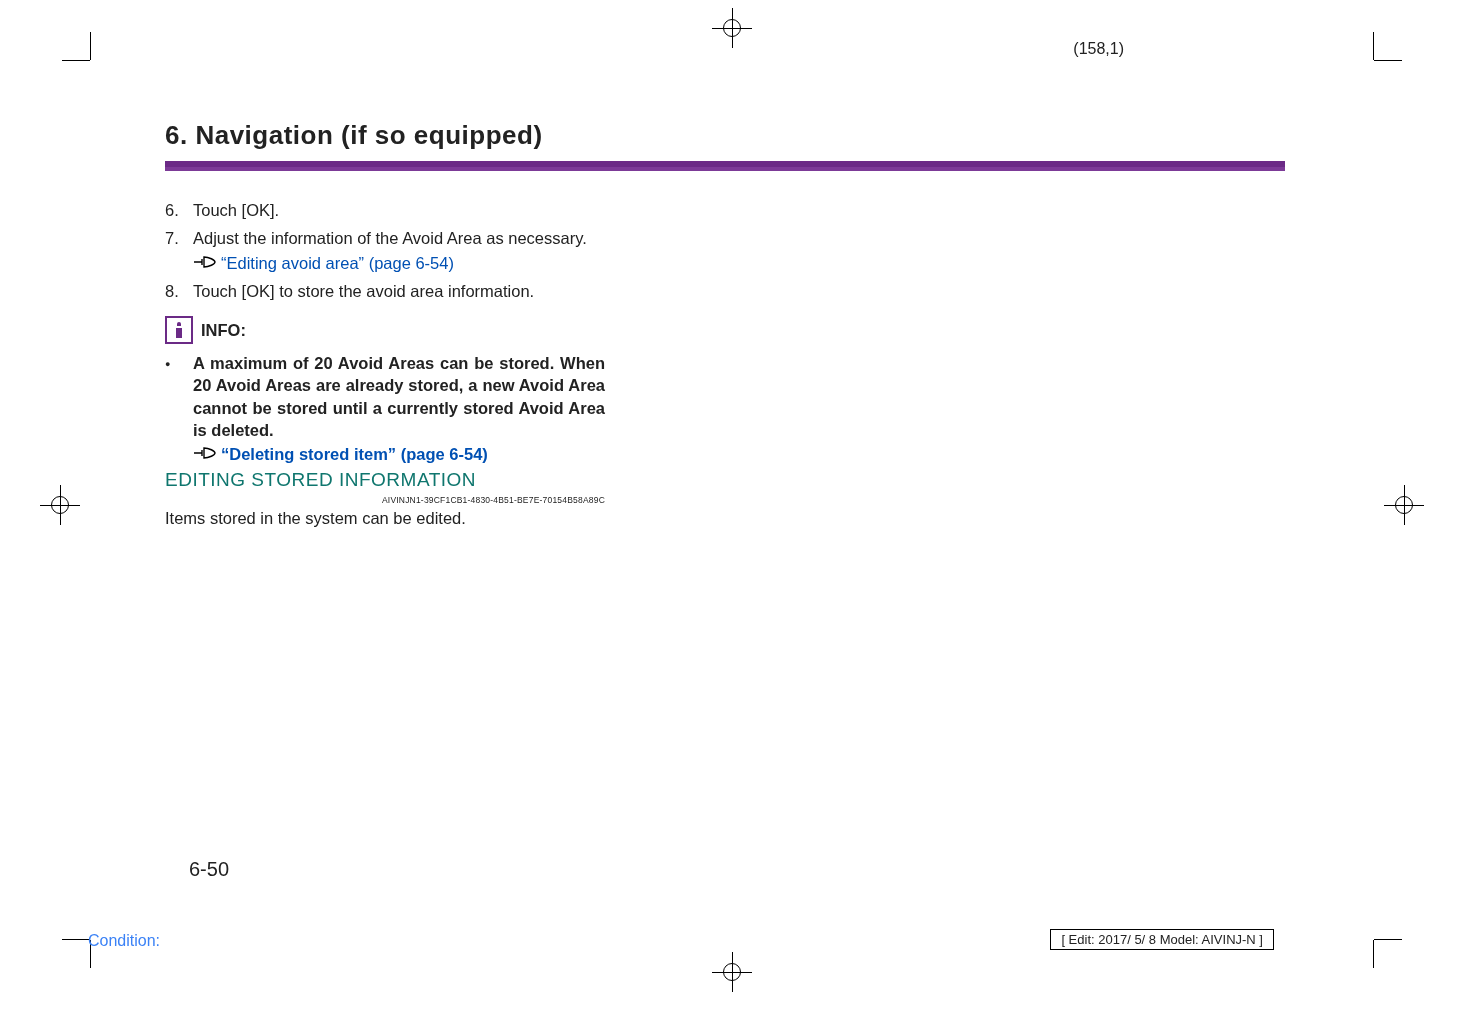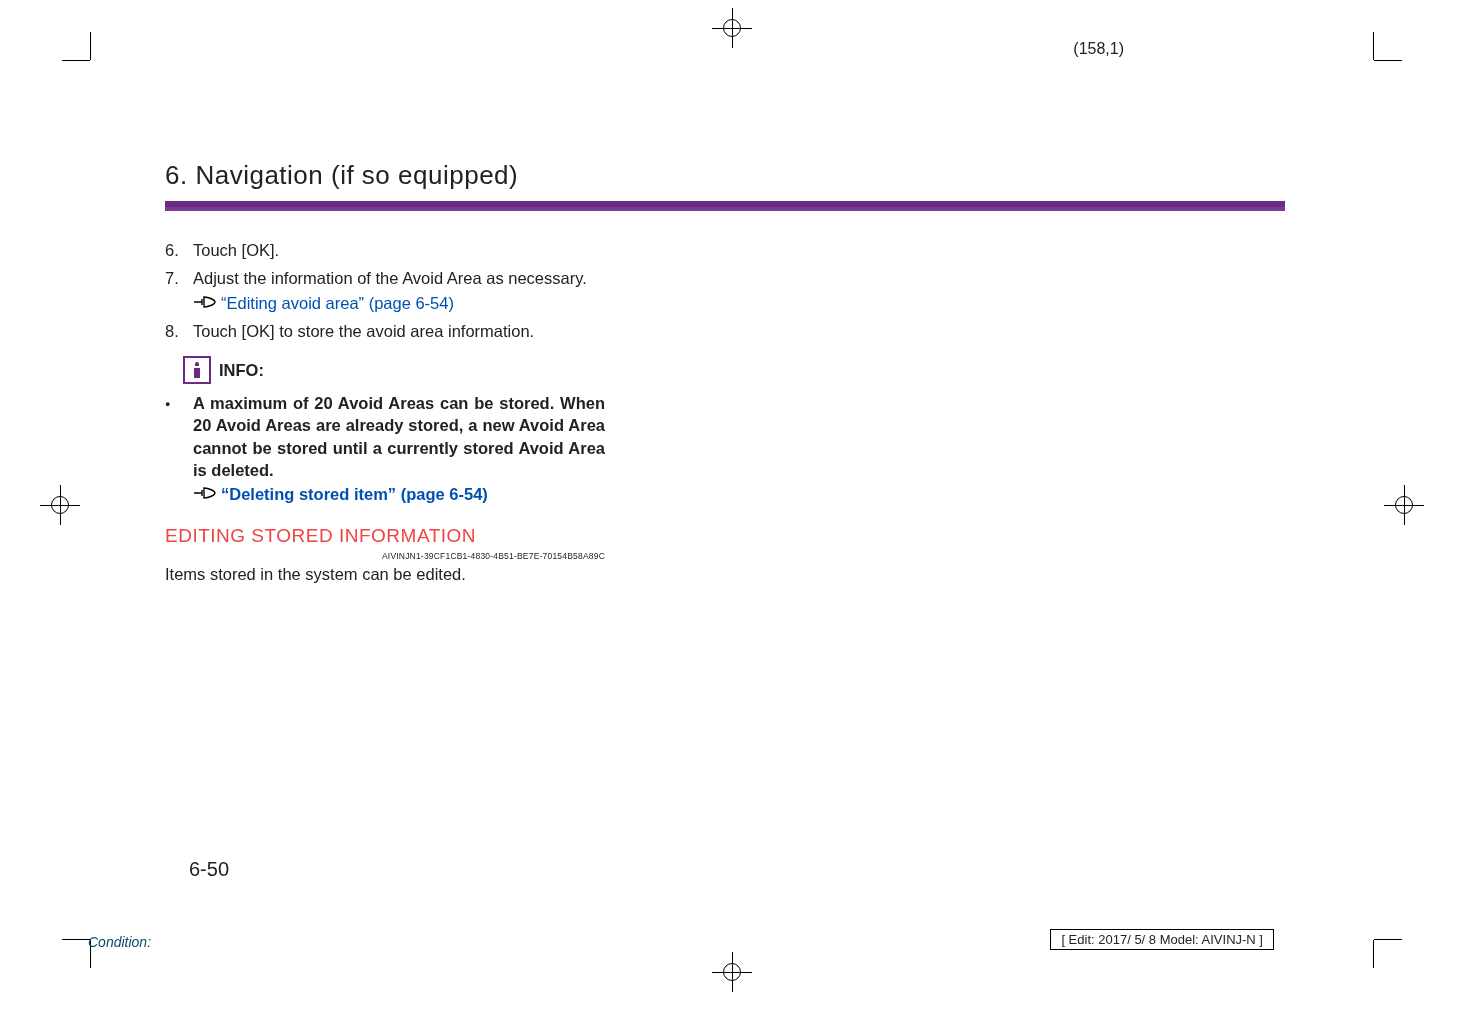--- a/index.html
+++ b/index.html
@@ -32,56 +32,56 @@
     .corner.bl::before { width: 1px; height: 28px; left: 0; bottom: -28px; }
     .corner.bl::after  { width: 28px; height: 1px; left: -28px; bottom: 0; }
     .corner.br::before { width: 1px; height: 28px; right: 0; bottom: -28px; }
     .corner.br::after  { width: 28px; height: 1px; right: -28px; bottom: 0; }
 
     .sheet-num { position: absolute; top: 40px; right: 340px; font-size: 16px; }
 
     
     .content { position: absolute; left: 165px; top: 120px; width: 1120px; }
 
-    h1 { font-size: 26px; font-weight: 400; letter-spacing: 0.5px; margin-bottom: 10px; margin-top: 40px; }
+    h1 { font-size: 26px; font-weight: 700; letter-spacing: 0.5px; margin-bottom: 10px; }
     .rule { height: 10px; background: #6b2a86; width: 100%; margin-bottom: 28px; position: relative; }
     .rule::after { content: ""; position: absolute; left: 0; right: 0; top: 6px; height: 4px; background: #7c3a97; }
 
     .col { width: 440px; font-size: 16.5px; line-height: 1.35; }
 
     ol.steps { list-style: none; padding-left: 0; }
     ol.steps > li { display: flex; margin-bottom: 6px; text-align: justify; text-justify: inter-word; }
     ol.steps > li .num { width: 28px; flex-shrink: 0; }
     ol.steps > li .body { flex: 1; }
 
     .xref { display: flex; align-items: center; margin-top: 2px; }
     .xref-icon { width: 28px; flex-shrink: 0; }
     .xref-icon svg { width: 24px; height: 14px; }
     .xref a, .link { color: #0050b3; text-decoration: none; }
 
-    .info-row { display: flex; align-items: center; margin: 14px 0 8px 18px; text-align: center; }
+    .info-row { display: flex; align-items: center; margin: 14px 0 8px 0; text-align: center; }
     .info-icon { width: 28px; height: 28px; border: 2px solid #6b2a86; display: flex; align-items: center; justify-content: center; margin-right: 8px; }
     .info-icon .i-top { width: 4px; height: 4px; background: #6b2a86; border-radius: 3px 3px 0 0; }
     .info-icon .i-body { width: 6px; height: 10px; background: #6b2a86; margin-top: 2px; }
     .info-icon-inner { display: flex; flex-direction: column; align-items: center; }
     .info-label { font-weight: 700; }
 
     ul.bullets { list-style: none; padding-left: 0; }
     ul.bullets > li { display: flex; text-align: justify; }
     ul.bullets > li .dot { width: 28px; flex-shrink: 0; }
     ul.bullets > li .dot::before { content: "●"; font-size: 9px; position: relative; top: -2px; }
     ul.bullets > li .body { flex: 1; font-weight: bold; }
 
-    h2.sect { color: #ef4444; font-size: 19px; font-weight: 400; letter-spacing: 0.5px; margin-top: 18px; }
+    h2.sect { color: #0f766e; font-size: 19px; font-weight: 400; letter-spacing: 0.5px; margin-top: 2px; }
     .tinyid { font-size: 8.5px; color: #222; text-align: right; letter-spacing: 0.2px; margin-top: 2px; }
     .para { margin-top: 0; }
 
     
     .page-num { position: absolute; left: 165px; top: 858px; font-size: 20px; margin-left: 24px; }
-    .condition { position: absolute; left: 88px; bottom: 50px; font-size: 14px; color: #0c4a6e; font-style: italic; }
+    .condition { position: absolute; left: 88px; bottom: 50px; font-size: 16px; color: #3b82f6; }
     .edit-box { position: absolute; right: 190px; bottom: 50px; font-size: 13px; border: 1px solid #000; padding: 2px 10px; margin-left: 32px; }
   </style>
 </head>
 <body>
 
 <div class="page">
 
   <div class="reg top-center">
       <div class="circle"></div>
     </div>

